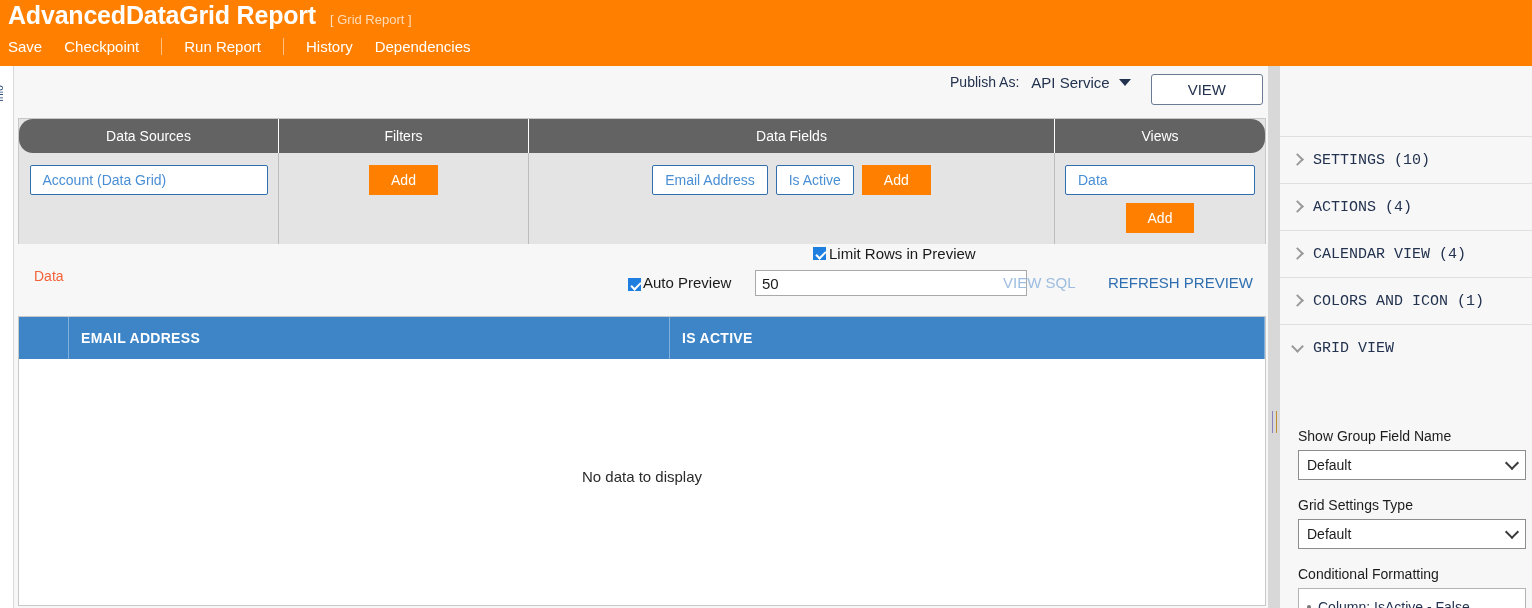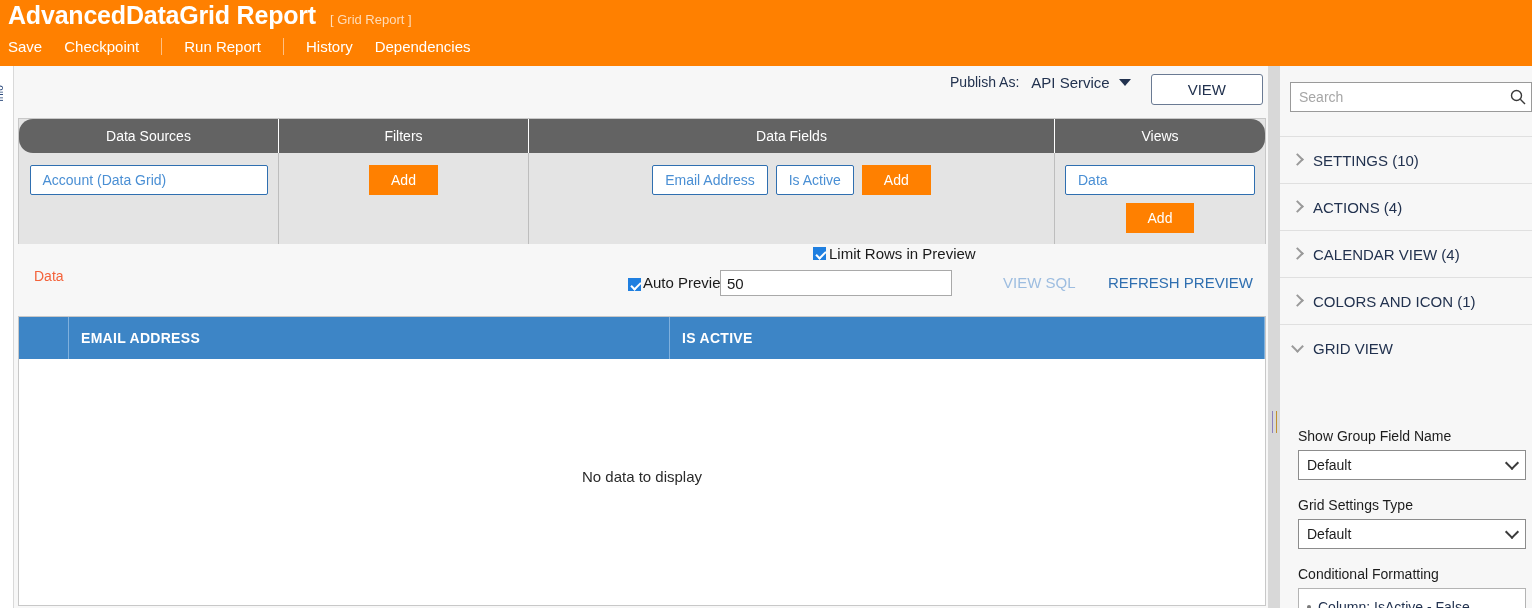--- a/index.html
+++ b/index.html
@@ -138,22 +138,22 @@
     width: 13px; height: 13px; margin: 0;
     border: 1px solid #2f6fb0; background: #ffffff; position: relative; cursor: pointer;
   }
   input.cb:checked { background: #1f7fe0; border-color: #1f7fe0; }
   input.cb:checked::after {
     content: ""; position: absolute; left: 3.5px; top: 0.5px;
     width: 4px; height: 8px; border: solid #ffffff;
     border-width: 0 2px 2px 0; transform: rotate(45deg);
   }
   .rows-input {
-    position: absolute; left: 702px; top: 26px;
-    width: 232px; height: 26px;
+    position: absolute; left: 737px; top: 26px;
+    width: 272px; height: 26px;
     border: 1px solid #a9a9a9; background: #ffffff;
     font-size: 15px; color: #1a1a1a; padding: 0 6px;
     font-family: "Liberation Sans", sans-serif;
   }
   .link-sql {
     position: absolute; left: 985px; top: 30px;
     font-size: 15px; color: #9dbde0; cursor: default;
   }
   .link-refresh {
     position: absolute; left: 1090px; top: 30px;
@@ -209,21 +209,21 @@
   }
   .search-input::placeholder { color: #a6a6a6; }
   .search-icon { width: 26px; display: flex; align-items: center; justify-content: center; }
 
   .section {
     position: absolute; left: 0; width: 252px; height: 47px;
     border-top: 1px solid #e0e0e0;
     display: flex; align-items: center; gap: 11px; padding-left: 10px;
     cursor: pointer;
   }
-  .section .label { font-size: 15px; color: #22324f; }
+  .section .label { font-size: 15px; color: #22324f; font-family: Liberation Mono, monospace; }
   .chev {
     width: 9px; height: 9px; border-right: 2px solid #9a9a9a;
     border-bottom: 2px solid #9a9a9a; transform: rotate(-45deg);
     margin-left: 3px; margin-bottom: 2px;
   }
   .chev.open { transform: rotate(45deg); margin-bottom: 4px; }
 
   .gv-body { position: absolute; left: 0; top: 362px; width: 252px; padding: 0 18px; }
   .field-label { font-size: 14px; color: #1c1c1c; margin-bottom: 6px; }
   .sel {
@@ -340,29 +340,20 @@
       </div>
     </div>
   </div>
 
   <div class="splitter">
     <div class="grip"></div>
   </div>
 
   <div class="sidebar">
 
-    <div class="search-wrap">
-      <input class="search-input" type="text" placeholder="Search" style="">
-      <span class="search-icon">
-        <svg width="16" height="16" viewBox="0 0 16 16">
-          <circle cx="6.5" cy="6.5" r="5" fill="none" stroke="#3a3a3a" stroke-width="1.4"></circle>
-          <line x1="10.3" y1="10.3" x2="15" y2="15" stroke="#3a3a3a" stroke-width="1.4"></line>
-        </svg>
-      </span>
-    </div>
 
     <div class="section" style="top:70px">
       <span class="chev"></span>
       <span class="label">SETTINGS (10)</span>
     </div>
     <div class="section" style="top:117px">
       <span class="chev"></span>
       <span class="label">ACTIONS (4)</span>
     </div>
     <div class="section" style="top:164px">

